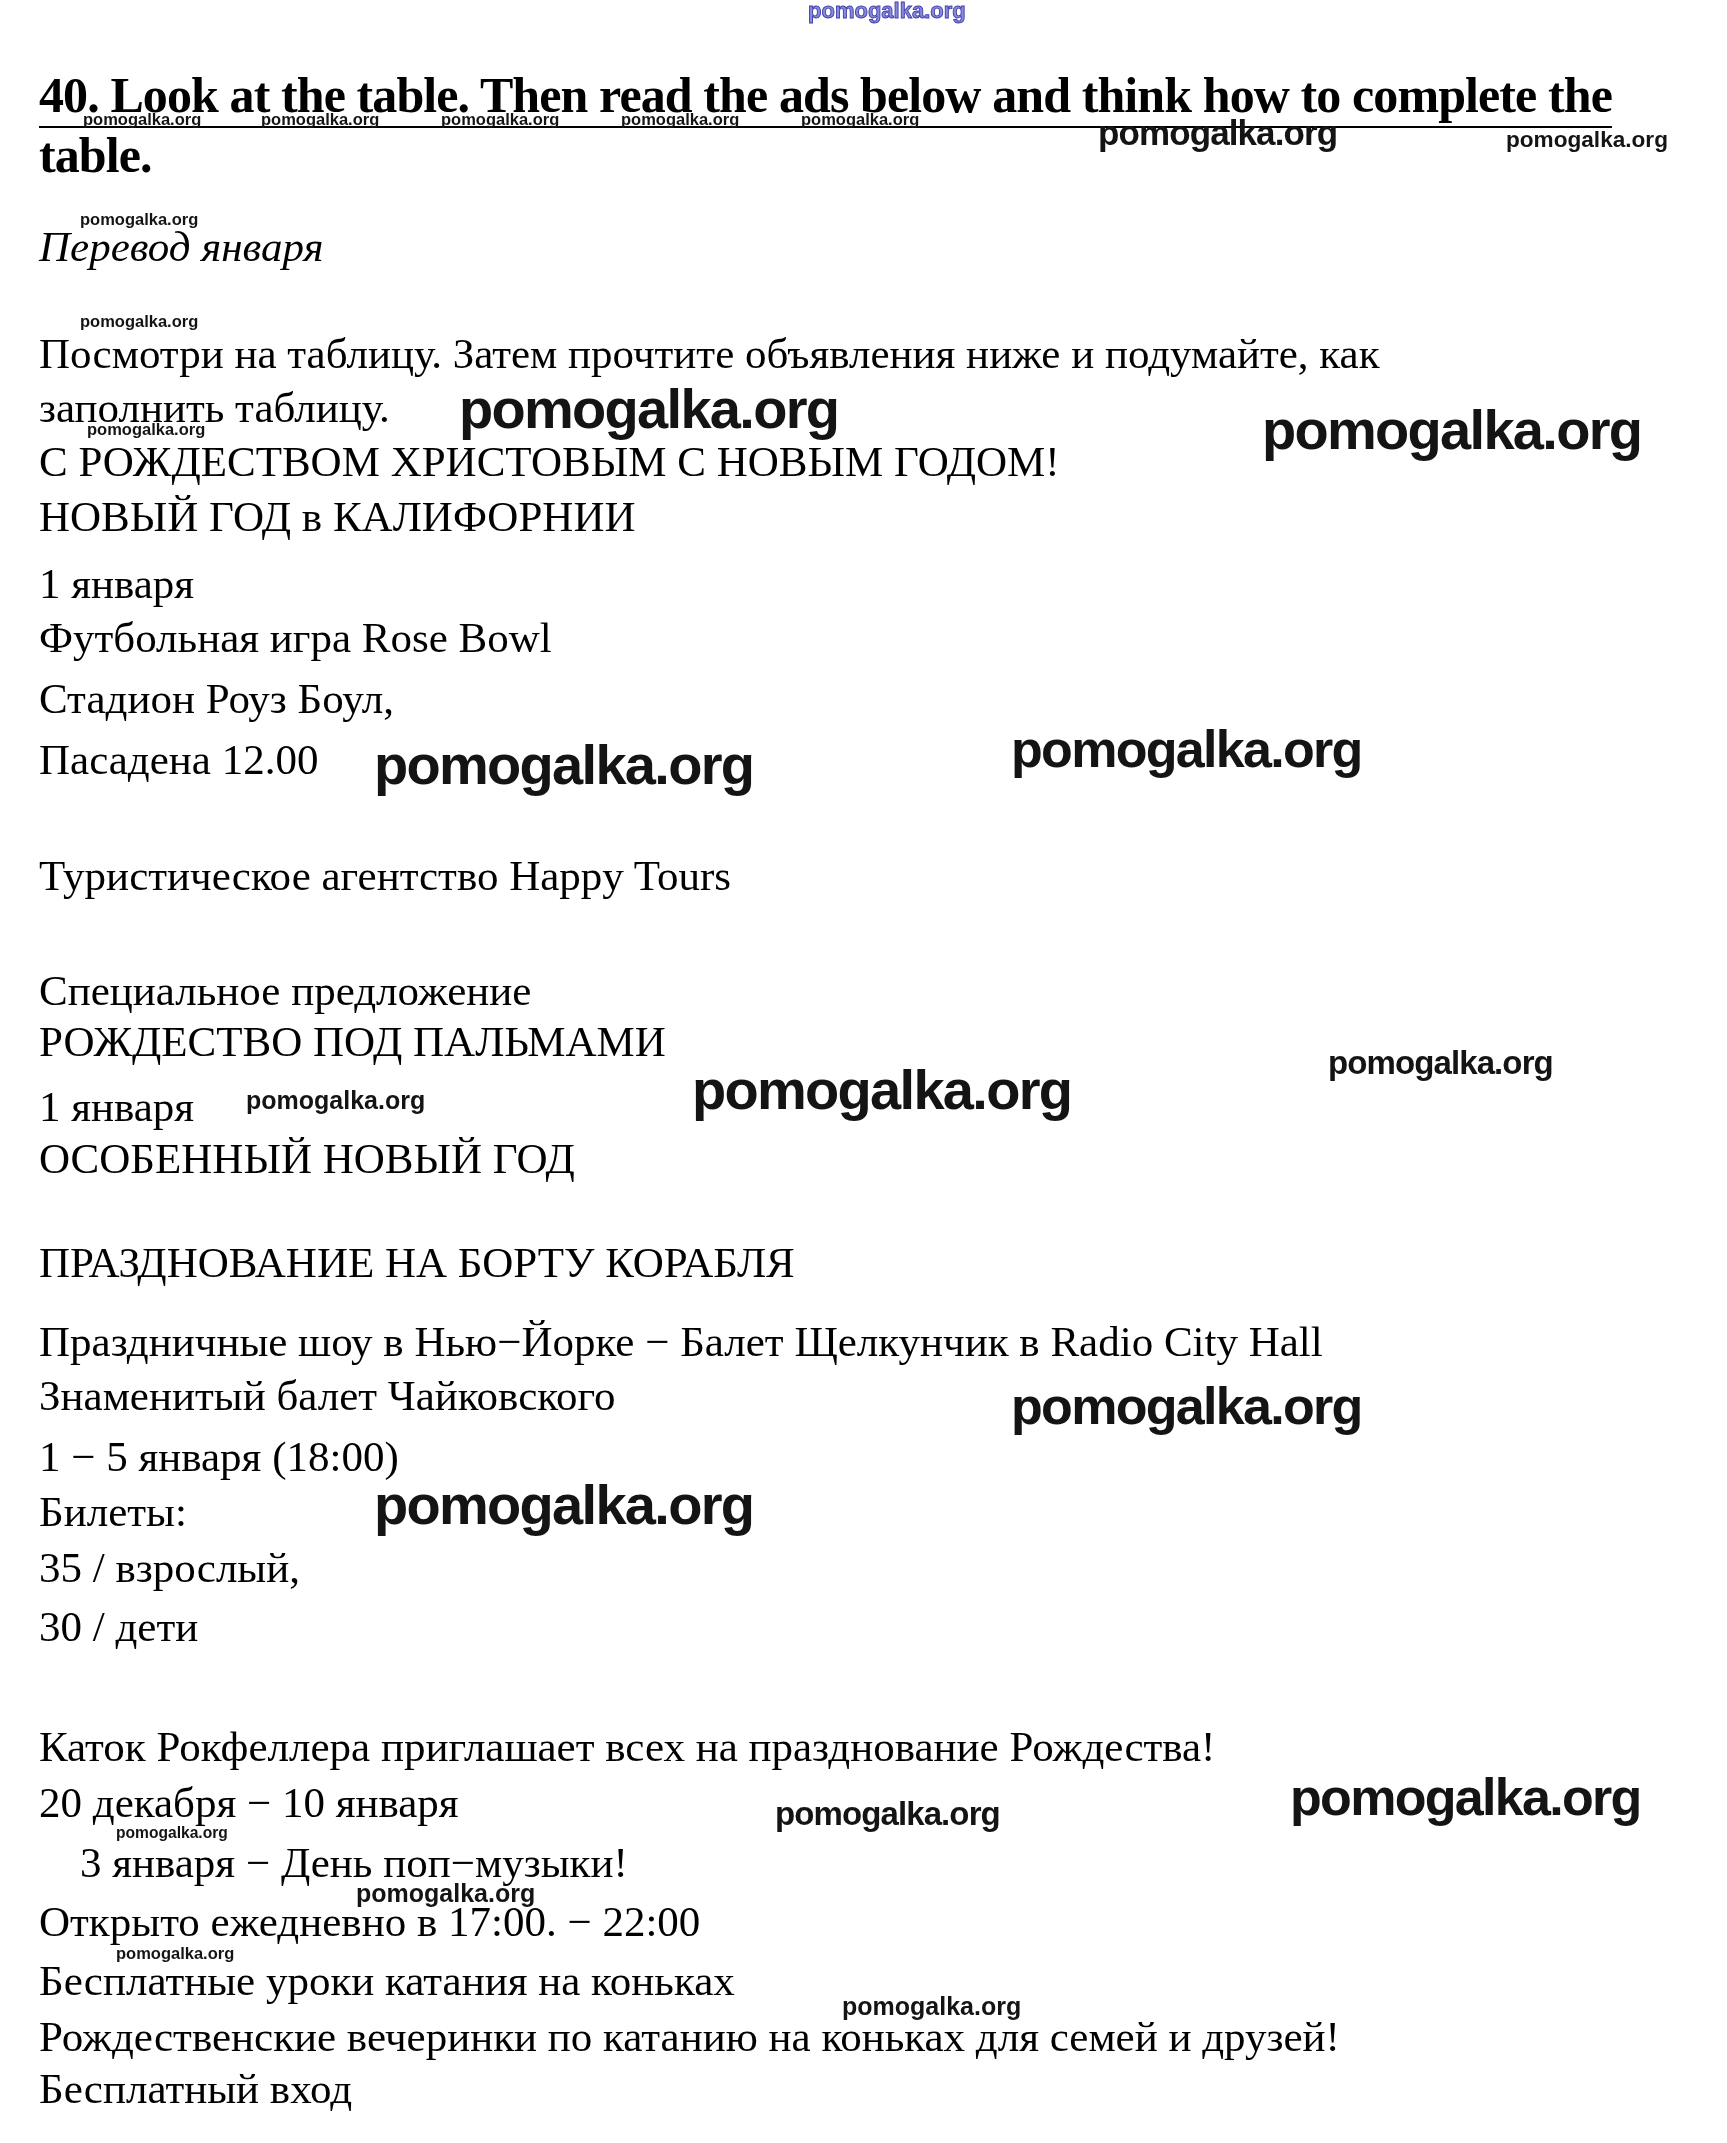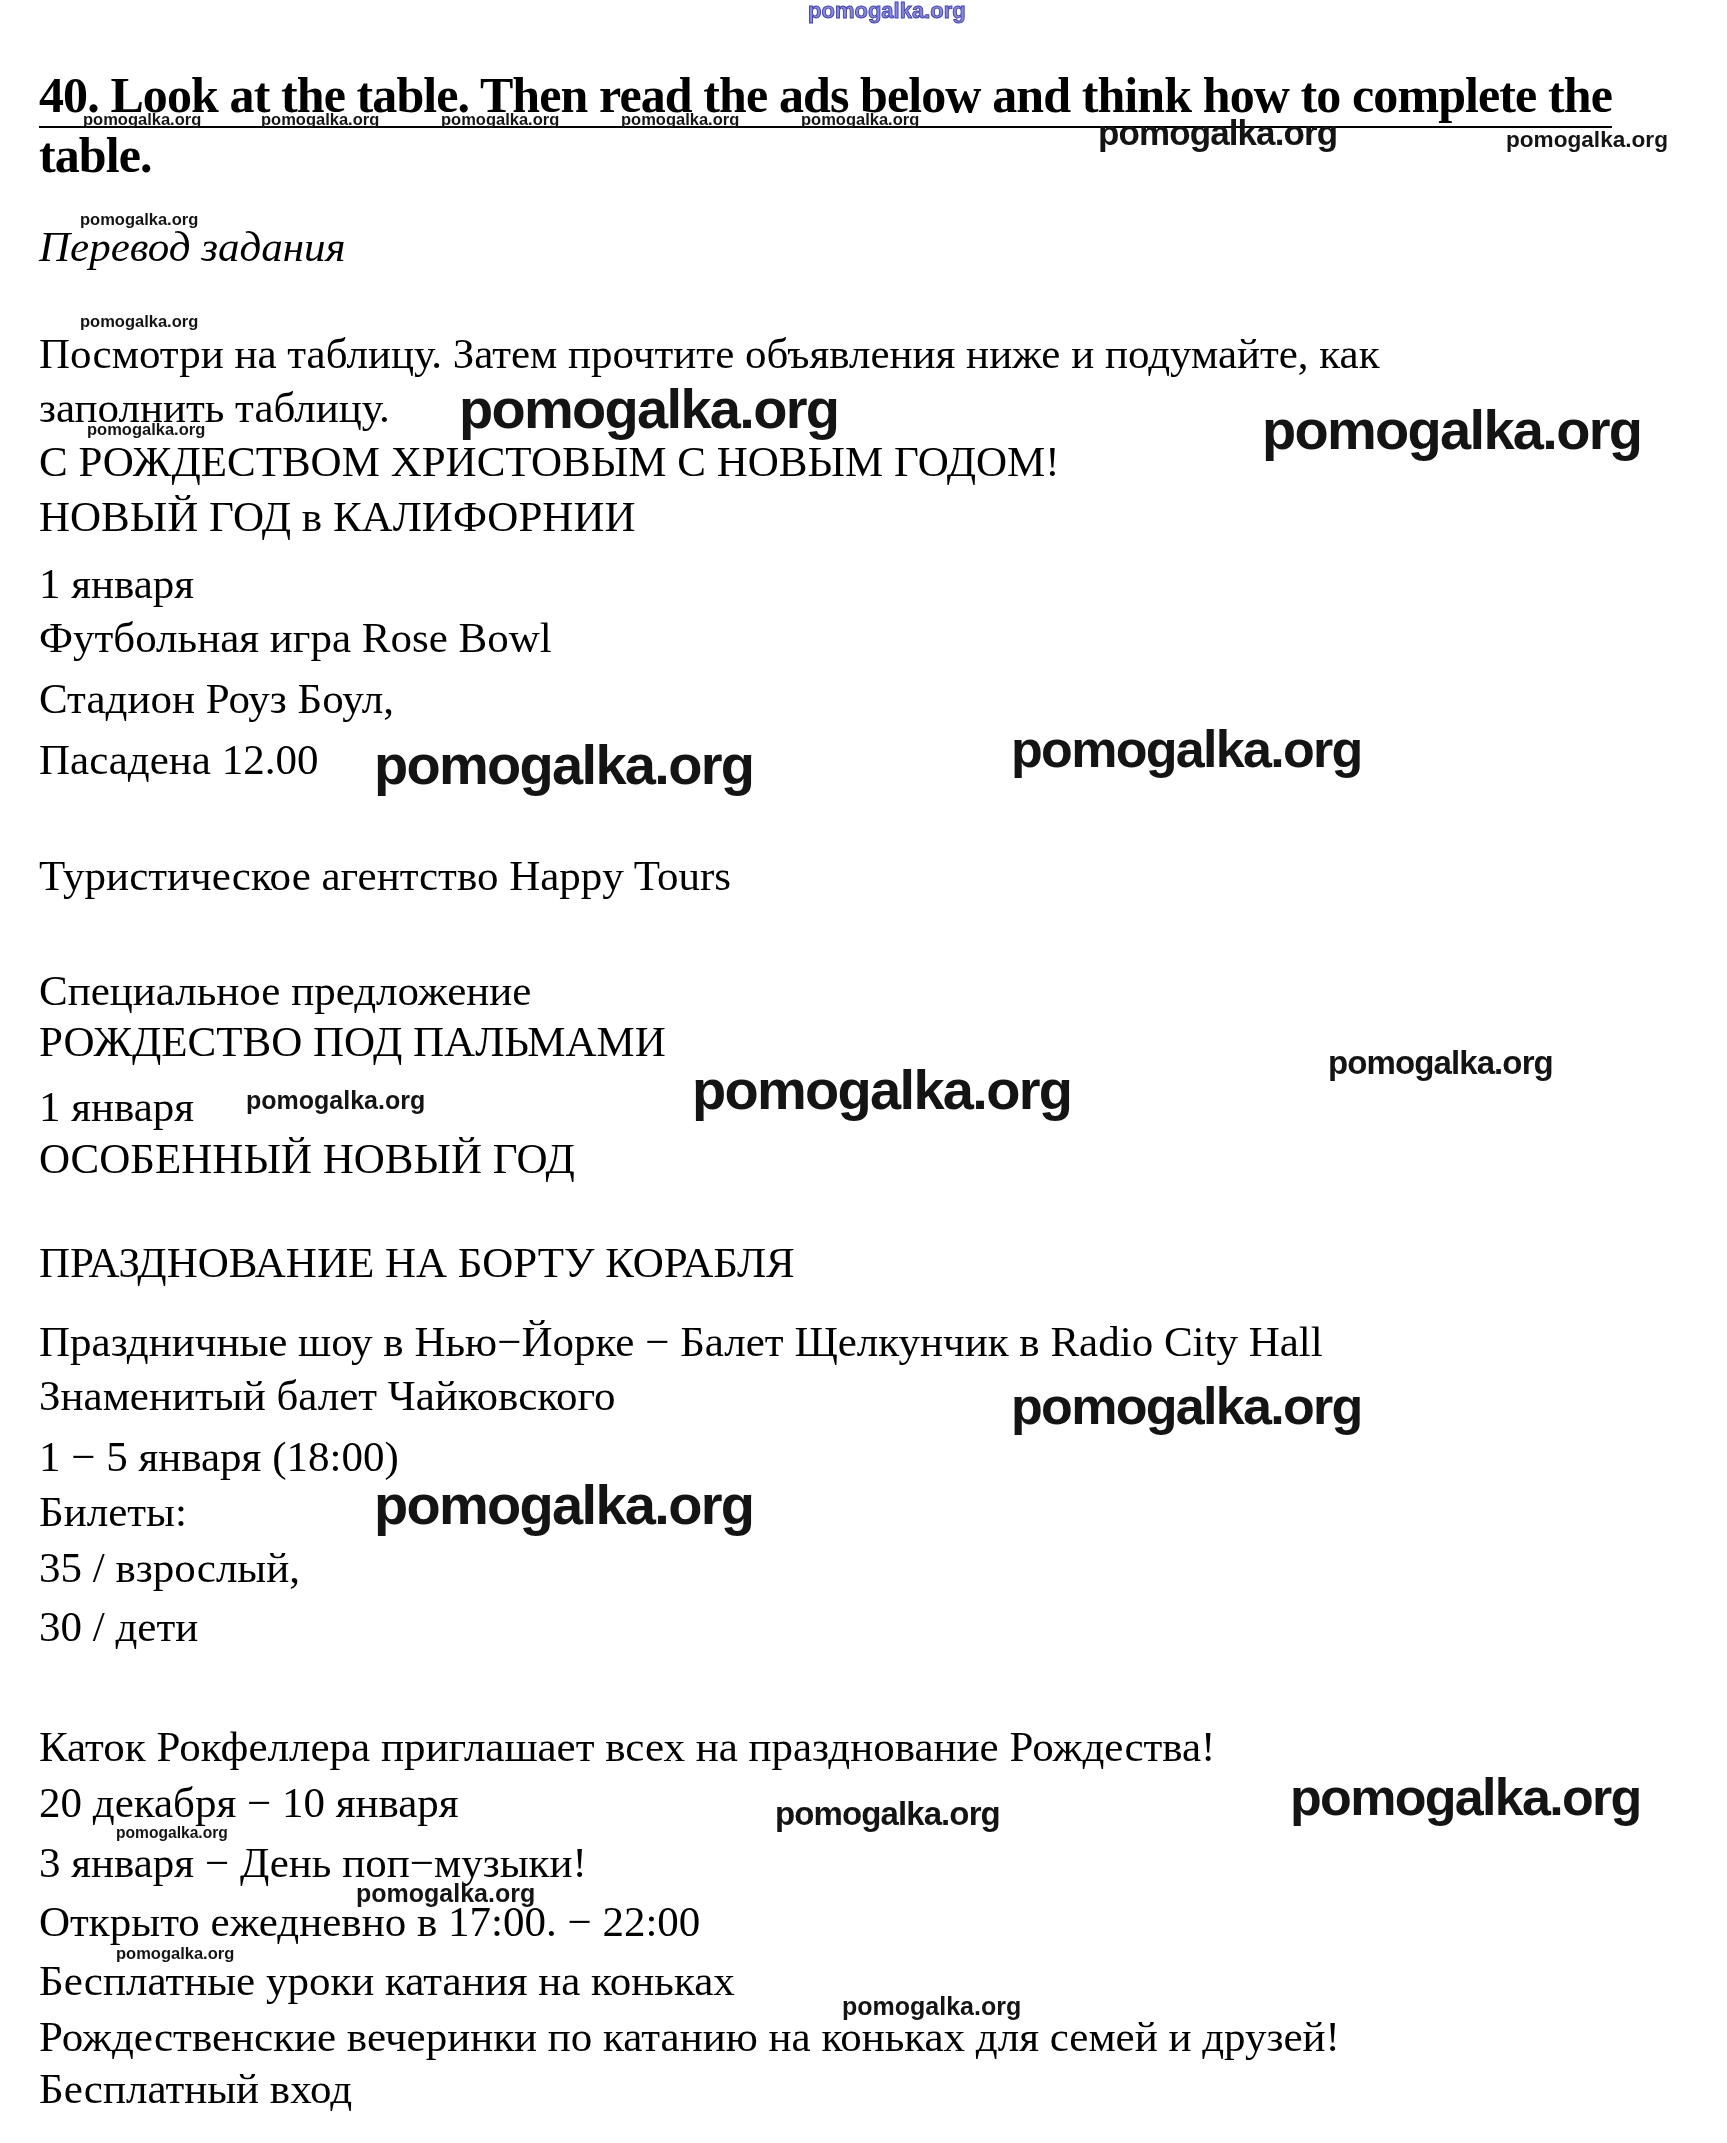--- a/index.html
+++ b/index.html
@@ -65,21 +65,21 @@
 
   <div class="wm wm-19" style="left:83px;  top:111px;">pomogalka.org</div>
   <div class="wm wm-19" style="left:261px; top:111px;">pomogalka.org</div>
   <div class="wm wm-19" style="left:441px; top:111px;">pomogalka.org</div>
   <div class="wm wm-19" style="left:621px; top:111px;">pomogalka.org</div>
   <div class="wm wm-19" style="left:801px; top:111px;">pomogalka.org</div>
   <div class="wm wm-40" style="left:1098px; top:115px;">pomogalka.org</div>
   <div class="wm wm-26" style="left:1506px; top:129px;">pomogalka.org</div>
 
   <div class="wm wm-19" style="left:80px; top:211px;">pomogalka.org</div>
-  <div class="ln it" style="top:222px;">Перевод задания</div>
+  <div class="ln it" style="top:222px;">Перевод января</div>
 
   <div class="wm wm-19" style="left:80px; top:313px;">pomogalka.org</div>
   <div class="ln" style="top:329px;">Посмотри на таблицу. Затем прочтите объявления ниже и подумайте, как</div>
   <div class="ln" style="top:383px;">заполнить таблицу.</div>
   <div class="wm wm-64" style="left:459px; top:381px;">pomogalka.org</div>
   <div class="wm wm-64" style="left:1262px; top:402px;">pomogalka.org</div>
   <div class="wm wm-19" style="left:87px; top:421px;">pomogalka.org</div>
 
   <div class="ln" style="top:437px;">С РОЖДЕСТВОМ ХРИСТОВЫМ С НОВЫМ ГОДОМ!</div>
   <div class="ln" style="top:492px;">НОВЫЙ ГОД в КАЛИФОРНИИ</div>
@@ -107,21 +107,21 @@
   <div class="ln" style="top:1487px;">Билеты:</div>
   <div class="wm wm-64" style="left:374px; top:1477px;">pomogalka.org</div>
   <div class="ln" style="top:1543px;">35 / взрослый,</div>
   <div class="ln" style="top:1602px;">30 / дети</div>
 
   <div class="ln" style="top:1722px;">Каток Рокфеллера приглашает всех на празднование Рождества!</div>
   <div class="ln" style="top:1778px;">20 декабря − 10 января</div>
   <div class="wm wm-38" style="left:775px; top:1797px;">pomogalka.org</div>
   <div class="wm wm-60" style="left:1290px; top:1771px;">pomogalka.org</div>
   <div class="wm wm-18" style="left:116px; top:1825px;">pomogalka.org</div>
-  <div class="ln" style="top:1838px;">3 января − День поп−музыки!</div>
+  <div class="ln" style="top:1838px;margin-left:41px;">3 января − День поп−музыки!</div>
   <div class="wm wm-29" style="left:356px; top:1881px;">pomogalka.org</div>
   <div class="ln" style="top:1897px;">Открыто ежедневно в 17:00. − 22:00</div>
   <div class="wm wm-19" style="left:116px; top:1945px;">pomogalka.org</div>
   <div class="ln" style="top:1956px;">Бесплатные уроки катания на коньках</div>
   <div class="wm wm-29" style="left:842px; top:1994px;">pomogalka.org</div>
   <div class="ln" style="top:2012px;">Рождественские вечеринки по катанию на коньках для семей и друзей!</div>
   <div class="ln" style="top:2064px;">Бесплатный вход</div>
 
 </div>
 

